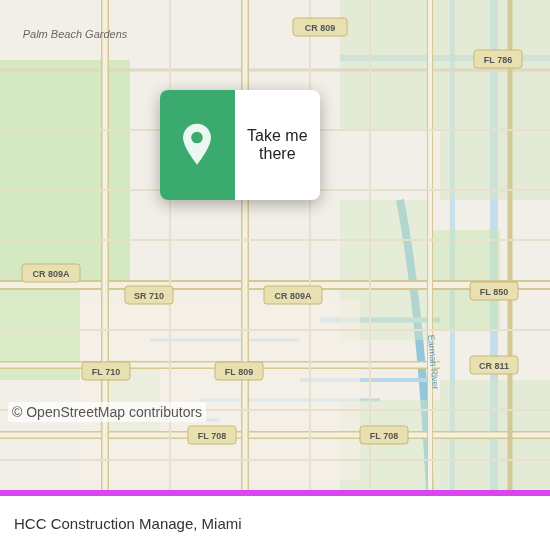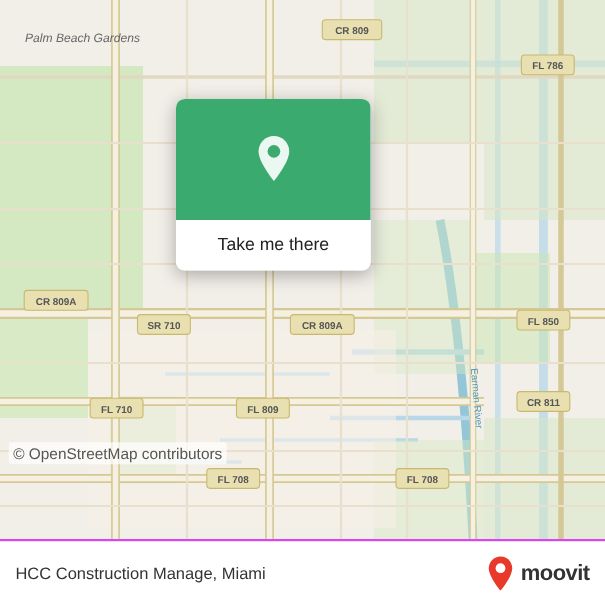--- a/index.html
+++ b/index.html
@@ -24,27 +24,27 @@
     #map-svg {
       width: 100%;
       height: 100%;
     }
 
     
     #popup-card {
       position: absolute;
       top: 90px;
       left: 160px;
-      width: 177px;
+      width: 160px;
       background: white;
       border-radius: 8px;
       box-shadow: 0 4px 16px rgba(0,0,0,0.3);
       overflow: hidden;
       display: flex;
-      flex-direction: column;
+      flex-direction: row;
       align-items: center;
     }
 
     #popup-green-area {
       background-color: #3aaa6e;
       width: 100%;
       height: 110px;
       display: flex;
       align-items: center;
       justify-content: center;
@@ -66,21 +66,21 @@
       font-weight: 500;
       color: #222;
       text-align: center;
     }
 
     
     #bottom-bar {
       width: 550px;
       height: 60px;
       background: white;
-      border-top: 2px solid #d946ef;
+      border-top: 6px solid #d946ef;
       display: flex;
       align-items: center;
       justify-content: space-between;
       padding: 0 14px;
     }
 
     #bottom-title {
       font-size: 15px;
       color: #333;
       font-weight: 400;
@@ -235,21 +235,13 @@
     </div>
     <button id="popup-button">Take me there</button>
   </div>
 
   
   <div id="attribution">© OpenStreetMap contributors</div>
 </div>
 
 <div id="bottom-bar">
   <span id="bottom-title">HCC Construction Manage, Miami</span>
-  <div id="moovit-logo">
-
-    <svg id="moovit-pin" viewBox="0 0 28 36" xmlns="http://www.w3.org/2000/svg">
-      <path d="M14 1C7.4 1 2 6.4 2 13c0 9 12 23 12 23s12-14 12-23C26 6.4 20.6 1 14 1z" fill="#e8392a"></path>
-      <circle cx="14" cy="13" r="5" fill="white"></circle>
-    </svg>
-    <span id="moovit-text">moovit</span>
-  </div>
 </div>
 
 </body></html>

